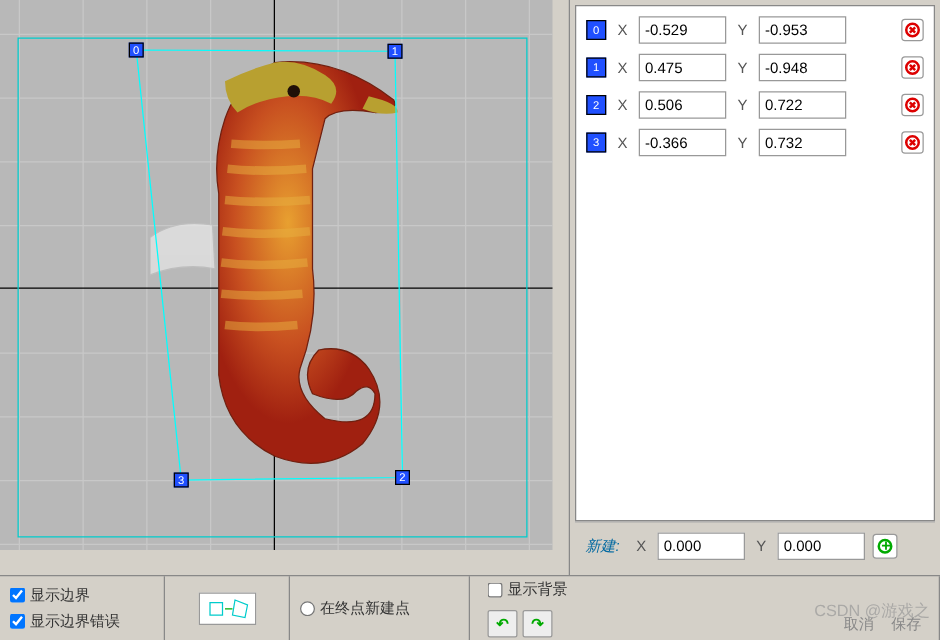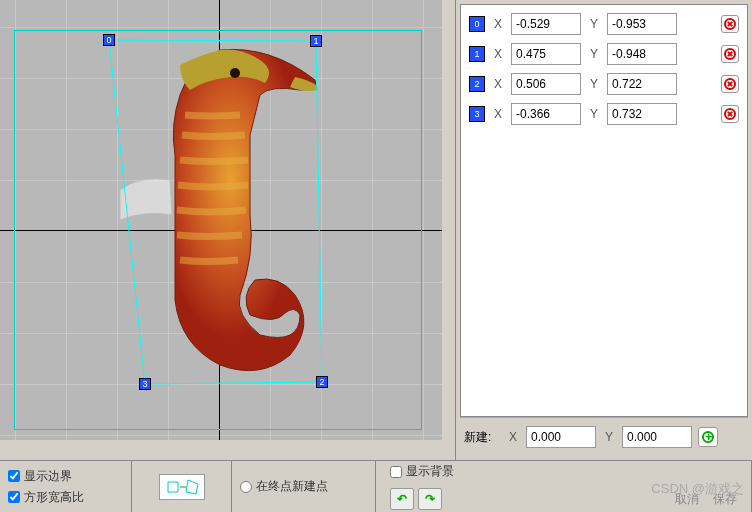--- a/index.html
+++ b/index.html
@@ -20,21 +20,21 @@
     .point-list { background: #fff; border: 1px solid #888; flex: 1; overflow: auto; padding: 8px 8px; }
     .point-row { display: flex; align-items: center; gap: 6px; margin-bottom: 8px; }
     .idx-btn { width: 16px; height: 16px; background: #2050ff; border: 1px solid #000; color: #fff; font-size: 9px; text-align: center; line-height: 14px; cursor: pointer; }
     .coord-label { width: 14px; text-align: center; color: #555; }
     .coord-input { width: 70px; height: 22px; border: 1px solid #999; padding: 0 4px; font-size: 12px; }
     .del-btn { width: 18px; height: 18px; background: #fff; border: 1px solid #999; border-radius: 3px; display: flex; align-items: center; justify-content: center; cursor: pointer; margin-left: auto; }
     .del-btn span { width: 12px; height: 12px; border: 2px solid #d00; border-radius: 50%; position: relative; }
     .del-btn span::after { content: ''; position: absolute; width: 6px; height: 2px; background: #d00; top: 3px; left: 1px; transform: rotate(45deg); }
     .del-btn span::before { content: ''; position: absolute; width: 6px; height: 2px; background: #d00; top: 3px; left: 1px; transform: rotate(-45deg); }
     .new-row { display: flex; align-items: center; gap: 6px; padding: 8px 4px; border-top: 1px solid #aaa; }
-    .new-label { width: 36px; text-align: left; color: #000000; }
+    .new-label { width: 36px; text-align: center; color: #0369a1; font-style: italic; }
     .add-btn { width: 20px; height: 20px; background: #fff; border: 1px solid #999; border-radius: 3px; display: flex; align-items: center; justify-content: center; cursor: pointer; }
     .add-btn span { width: 12px; height: 12px; border: 2px solid #0a0; border-radius: 50%; position: relative; }
     .add-btn span::after { content: '+'; color: #0a0; font-weight: bold; position: absolute; top: -4px; left: 1px; font-size: 13px; }
     .bottom-bar { display: flex; height: 52px; border-top: 1px solid #888; }
     .bottom-section { border-right: 1px solid #888; padding: 6px 8px; display: flex; flex-direction: column; gap: 4px; justify-content: center; }
     .bs1 { width: 132px; }
     .bs2 { width: 168px; }
     .bs3 { width: 100px; display: flex; align-items: center; justify-content: center; }
     .bs4 { width: 144px; }
     .bs5 { flex: 1; }
@@ -155,21 +155,21 @@
 </div>
 
 <div class="bottom-bar">
   <div class="bottom-section bs1">
     <div class="chk">
         <input type="checkbox" checked="" style="">
         <label>显示边界</label>
       </div>
     <div class="chk">
         <input type="checkbox" checked="" style="">
-        <label>方形宽高比</label>
+        <label>显示边界错误</label>
       </div>
   </div>
   <div class="bottom-section bs3">
     <div class="icon-btn">
       <svg width="36" height="18">
           <polygon points="4,4 14,4 14,14 4,14" fill="none" stroke="#0cc"></polygon>
           <path d="M16 9 L22 9" stroke="#0a0"></path>
           <polygon points="24,2 34,6 32,16 22,14" fill="none" stroke="#0cc"></polygon>
         </svg>
     </div>

